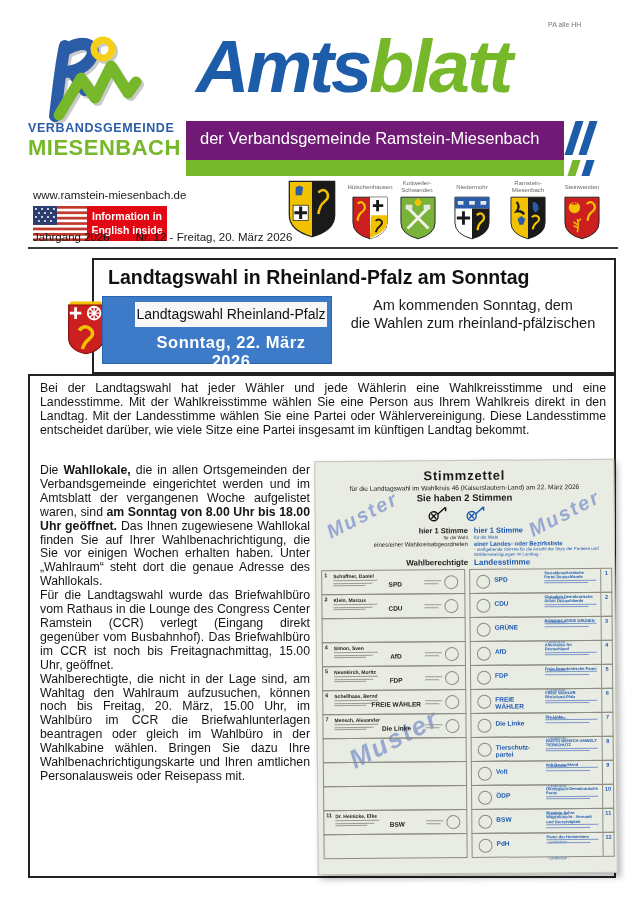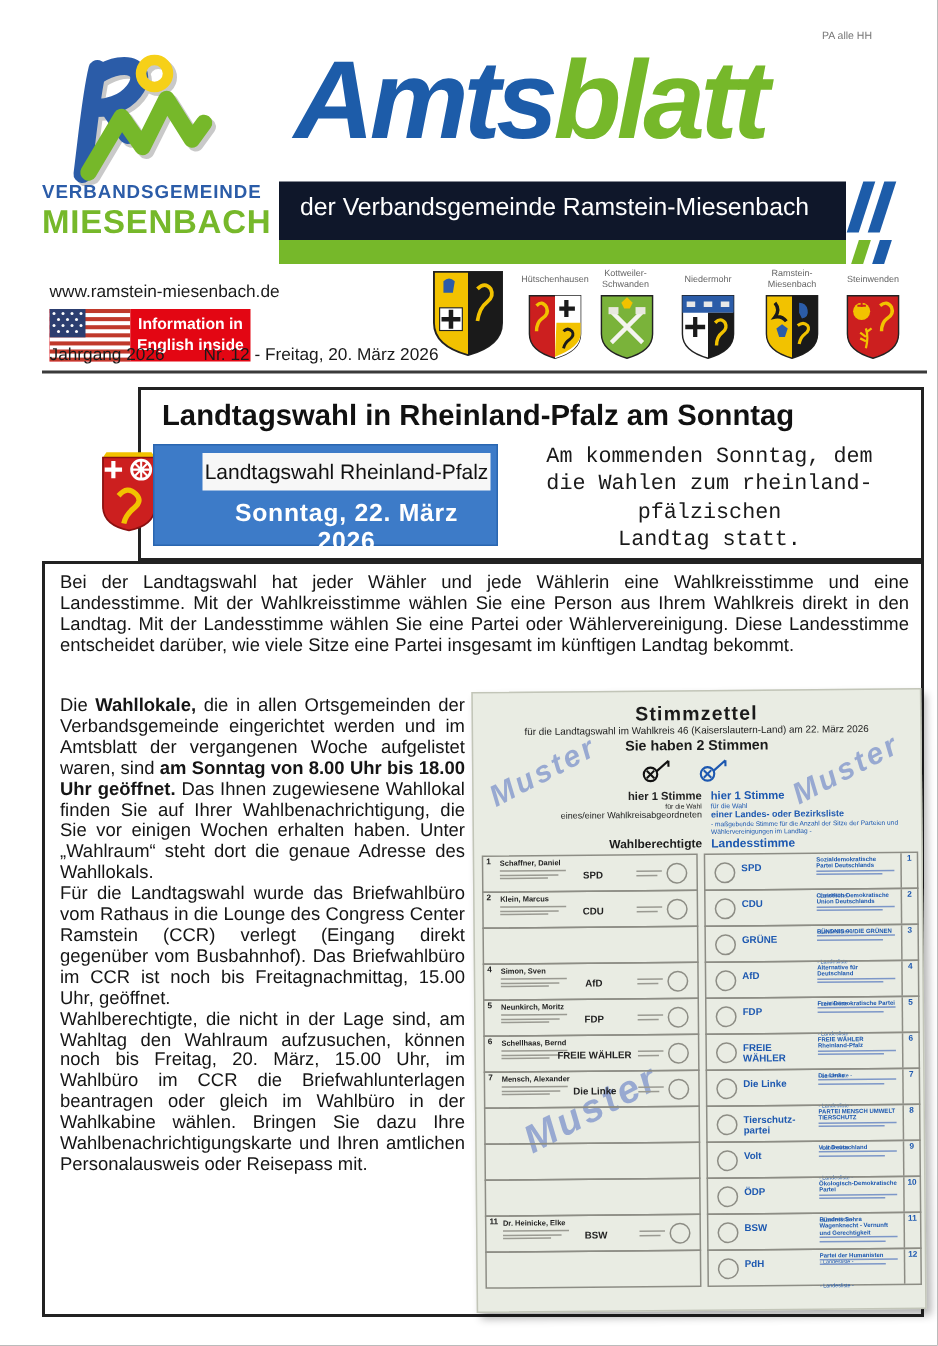--- a/index.html
+++ b/index.html
@@ -10,42 +10,42 @@
   
   #note-top{left:548px;top:21px;font-size:7px;color:#777;}
   #logo-svg{left:22px;top:32px;}
   #logo-text{left:28px;top:122px;line-height:1;}
   #logo-text .l1{color:#2b5ca8;font-weight:bold;font-size:12.5px;letter-spacing:.6px;}
   #logo-text .l2{color:#76b82a;font-weight:bold;font-size:22px;letter-spacing:5px;margin-top:3px;}
   #logo-text .l3{color:#76b82a;font-weight:bold;font-size:22px;letter-spacing:.5px;margin-top:2px;}
   #main-title{left:196px;top:30px;font-size:74px;font-weight:bold;font-style:italic;letter-spacing:-3px;line-height:1;}
   #main-title .t1{color:#1d5ca9;}
   #main-title .t2{color:#76b82a;}
-  #bar-blue{left:186px;top:121px;width:378px;height:44px;background:#0f172a;color:#fff;
+  #bar-blue{left:186px;top:121px;width:378px;height:44px;background:#701a75;color:#fff;
             font-size:16.5px;line-height:34px;padding-left:14px;box-sizing:border-box;}
   .slash{position:absolute;transform:skewX(-18deg);}
   #bar-green{left:186px;top:160px;width:378px;height:16px;background:#76b82a;}
   #website{left:33px;top:189px;font-size:11.5px;color:#1a1a1a;text-decoration:none;}
   #eng-box{left:33px;top:206px;width:134px;height:35px;background:#e30613;display:flex;align-items:center;}
   #eng-text{flex:1;color:#fff;font-weight:bold;font-size:10.5px;text-align:center;line-height:1.25;}
   #issue-line{left:33px;top:231px;font-size:11.5px;}
   #issue-line span{margin-right:26px;}
   #masthead-rule{left:28px;top:247px;width:590px;height:2px;background:#3a3a3a;}
   .crest-label{position:absolute;font-size:6px;color:#666;text-align:center;line-height:6.5px;white-space:pre-line;width:50px;}
 
   
   #box-top{left:92px;top:258px;width:524px;height:116px;border:2px solid #222;box-sizing:border-box;overflow:visible;}
   #headline{left:14px;top:6px;font-size:19.5px;font-weight:bold;color:#111;}
   #blue-box{left:8px;top:36px;width:230px;height:68px;background:#3d7bc8;border:1px solid #2a66b0;box-sizing:border-box;}
   #blue-box .strip{position:absolute;left:32px;top:5px;width:192px;height:25px;background:#f7f7f7;
                    font-size:14px;color:#111;text-align:center;line-height:25px;}
   #blue-box .date{position:absolute;left:32px;top:36px;width:192px;text-align:center;color:#fff;
                   font-weight:bold;font-size:16.5px;letter-spacing:.5px;}
   #rlp-crest{left:-30px;top:38px;}
-  #intro{left:242px;top:36px;width:274px;text-align:center;font-size:14.5px;line-height:1.26;font-family:Liberation Mono, monospace;}
+  #intro{left:242px;top:36px;width:274px;text-align:center;font-size:14.5px;line-height:1.26;}
 
   #box-main{left:28px;top:374px;width:588px;height:504px;border:2px solid #222;box-sizing:border-box;}
   .bodytext{font-size:12.3px;line-height:13.9px;text-align:justify;color:#151515;}
   #para-full{left:10px;top:6px;width:566px;}
   #col-left{left:10px;top:88px;width:270px;}
   .pgap{height:13.9px;}
 
   
   #ballot{left:286px;top:84px;width:300px;height:414px;}
   #ballot .paper{position:absolute;inset:0;background:#e9ece3;border:1px solid #c2c5b8;
@@ -222,21 +222,20 @@
       <path d="M26,8 v10 M21,13 h10 M22.5,9.5 l7,7 M29.5,9.5 l-7,7" stroke="#fff" stroke-width="1.2"></path>
       <path d="M13,28 q5,-6 10,-1 q4,4 -1,8 q-5,4 -6,9" fill="none" stroke="#f2c200" stroke-width="3"></path>
     </svg>
     <div class="abs" id="blue-box">
       <div class="strip">Landtagswahl Rheinland-Pfalz</div>
       <div class="date">Sonntag, 22. März 2026</div>
     </div>
     <div class="abs" id="intro">
       <div>Am kommenden Sonntag, dem</div>
       <div>die Wahlen zum rheinland-pfälzischen</div>
-      <div>Landtag statt.</div>
     </div>
   </div>
 
   <div class="abs" id="box-main">
     <div class="abs bodytext" id="para-full">
       <div>Bei der Landtagswahl hat jeder Wähler und jede Wählerin eine Wahlkreisstimme und eine Landesstimme. Mit der Wahlkreisstimme wählen Sie eine Person aus Ihrem Wahlkreis direkt in den Landtag. Mit der Landesstimme wählen Sie eine Partei oder Wählervereinigung. Diese Landesstimme entscheidet darüber, wie viele Sitze eine Partei insgesamt im künftigen Landtag bekommt.</div>
     </div>
     <div class="abs bodytext" id="col-left">
       <div><span>Die </span><b>Wahllokale,</b><span> die in allen Ortsgemeinden der Verbandsgemeinde eingerichtet werden und im Amtsblatt der vergangenen Woche aufgelistet waren, sind </span><b>am Sonntag von 8.00 Uhr bis 18.00 Uhr geöffnet.</b><span> Das Ihnen zugewiesene Wahllokal finden Sie auf Ihrer Wahlbenachrichtigung, die Sie vor einigen Wochen erhalten haben. Unter „Wahlraum“ steht dort die genaue Adresse des Wahllokals.</span></div>
       <div>Für die Landtagswahl wurde das Briefwahlbüro vom Rathaus in die Lounge des Congress Center Ramstein (CCR) verlegt (Eingang direkt gegenüber vom Busbahnhof). Das Briefwahlbüro im CCR ist noch bis Freitagnachmittag, 15.00 Uhr, geöffnet.</div>

